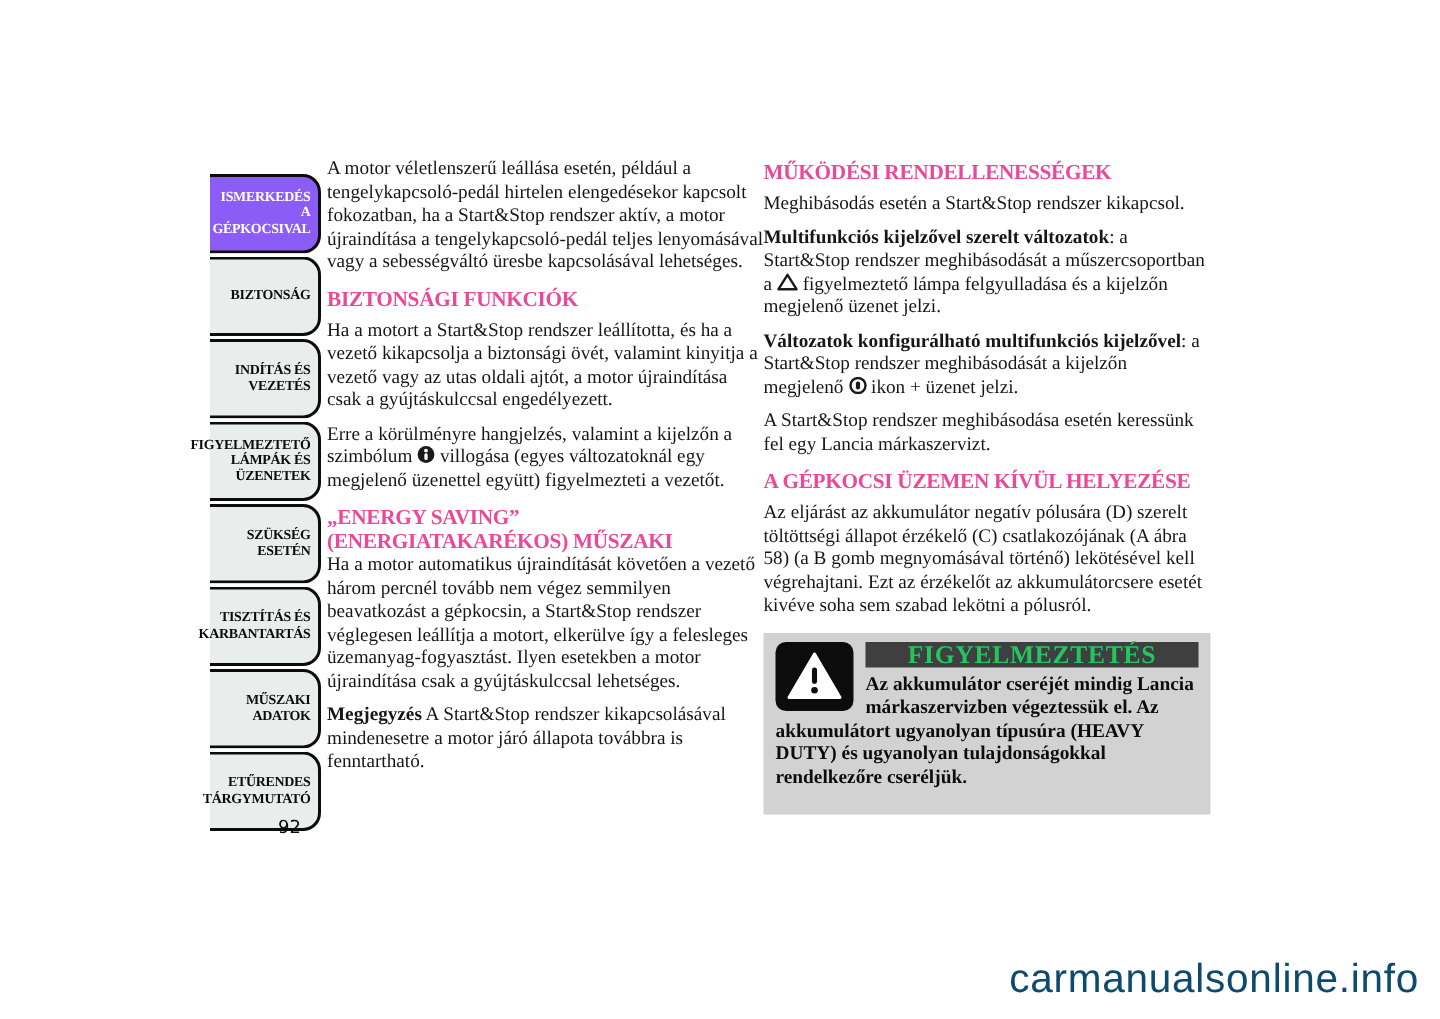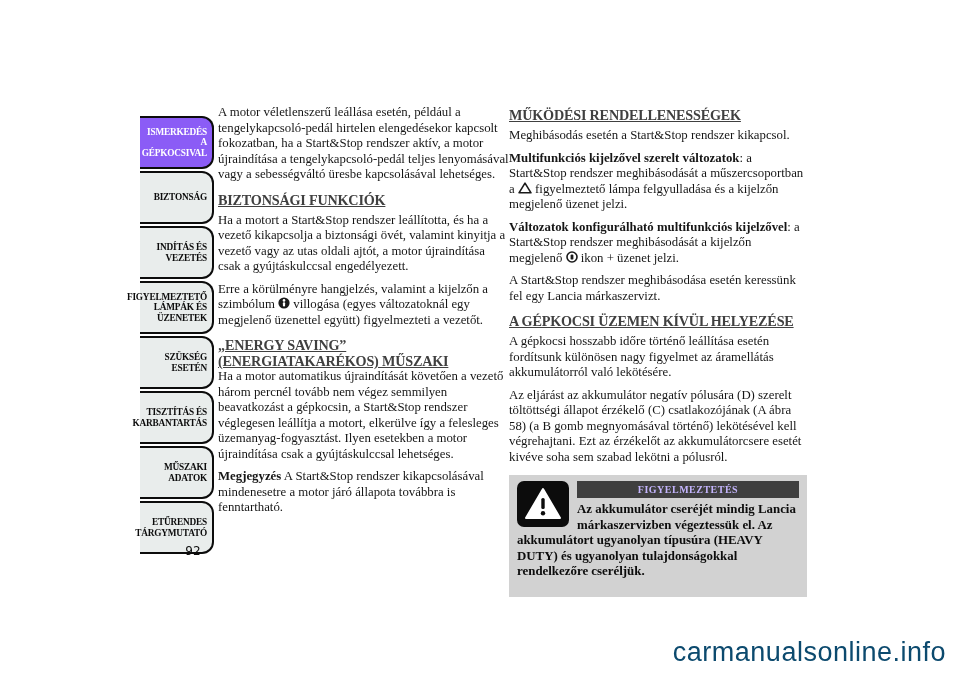--- a/index.html
+++ b/index.html
@@ -22,39 +22,39 @@
   .pagenum{
     position:absolute;left:170px;top:544px;width:46px;text-align:center;
     font-family:"DejaVu Sans","Liberation Sans",sans-serif;
     font-weight:normal;font-size:12px;color:#0c0c0c;
   }
   
   .col{position:absolute;top:105px;font-size:12.8px;line-height:15.5px;}
   .col-left{left:218px;width:292px;}
   .col-right{left:509px;width:298px;}
   .col p{margin:0 0 7px 0;}
-  .col h2{font-size:14.2px;line-height:16px;margin:9px 0 5px 0;color:#404040;letter-spacing:-0.2px;text-decoration:underline;}
+  .col h2{font-size:14.2px;line-height:16px;margin:9px 0 5px 0;color:#ec4899;letter-spacing:-0.2px;}
   .col h2.first{margin-top:2px;}
   .col h2.tight{margin-bottom:0;}
   .subnote{margin:0 0 6px 0;}
   b{font-weight:bold;}
   
   .sym{display:inline-block;vertical-align:-1px;line-height:0;}
   
   .warnbox{
     box-sizing:border-box;width:298px;margin-top:10px;background:#d2d2d2;
     padding:6px 8px 10px 8px;overflow:hidden;
   }
   .warnicon{
     float:left;width:52px;height:46px;background:#0c0c0c;border-radius:7px;
     display:flex;align-items:center;justify-content:center;margin:0 8px 2px 0;
   }
   .warntitle{
-    margin-left:60px;height:17px;background:#3f3f3f;color:#c4b5fd;
-    font-weight:bold;font-size:10px;line-height:17px;text-align:center;
+    margin-left:60px;height:17px;background:#3f3f3f;color:#22c55e;
+    font-weight:bold;font-size:17px;line-height:17px;text-align:center;
     letter-spacing:0.5px;margin-bottom:4px;
   }
   .warnbody{margin:0;font-weight:bold;font-size:12.9px;line-height:15.6px;color:#0c0c0c;}
   
   .watermark{
     position:absolute;right:14px;top:637px;
     font-family:"Liberation Sans","DejaVu Sans",sans-serif;
     font-size:27px;color:#0c4a6e;letter-spacing:0.5px;
   }
 </style>
@@ -118,21 +118,20 @@
           </svg></span><span> figyelmeztető lámpa felgyulladása és a kijelzőn megjelenő üzenet jelzi.</span></p>
 
     <p><b>Változatok konfigurálható multifunkciós kijelzővel</b><span>: a Start&amp;Stop rendszer meghibásodását a kijelzőn megjelenő </span><span class="sym"><svg width="12" height="12" viewBox="0 0 12 12">
             <circle cx="6" cy="6" r="5" fill="none" stroke="#1a1a1a" stroke-width="1.6"></circle>
             <rect x="4.6" y="3.4" width="2.8" height="5.2" rx="1.2" fill="#1a1a1a"></rect>
           </svg></span><span> ikon + üzenet jelzi.</span></p>
 
     <p>A Start&amp;Stop rendszer meghibásodása esetén keressünk fel egy Lancia márkaszervizt.</p>
 
     <h2>A GÉPKOCSI ÜZEMEN KÍVÜL HELYEZÉSE</h2>
-    <p>A gépkocsi hosszabb időre történő leállítása esetén fordítsunk különösen nagy figyelmet az áramellátás akkumulátorról való lekötésére.</p>
     <p>Az eljárást az akkumulátor negatív pólusára (D) szerelt töltöttségi állapot érzékelő (C) csatlakozójának (A ábra 58) (a B gomb megnyomásával történő) lekötésével kell végrehajtani. Ezt az érzékelőt az akkumulátorcsere esetét kivéve soha sem szabad lekötni a pólusról.</p>
 
     <div class="warnbox">
       <div class="warnicon">
         <svg width="38" height="34" viewBox="0 0 38 34">
           <polygon points="19,2 36,31 2,31" fill="#ffffff" stroke="#ffffff" stroke-width="2" stroke-linejoin="round"></polygon>
           <rect x="17.3" y="11" width="3.4" height="11" rx="1.6" fill="#0c0c0c"></rect>
           <circle cx="19" cy="26.2" r="2.2" fill="#0c0c0c"></circle>
         </svg>
       </div>

